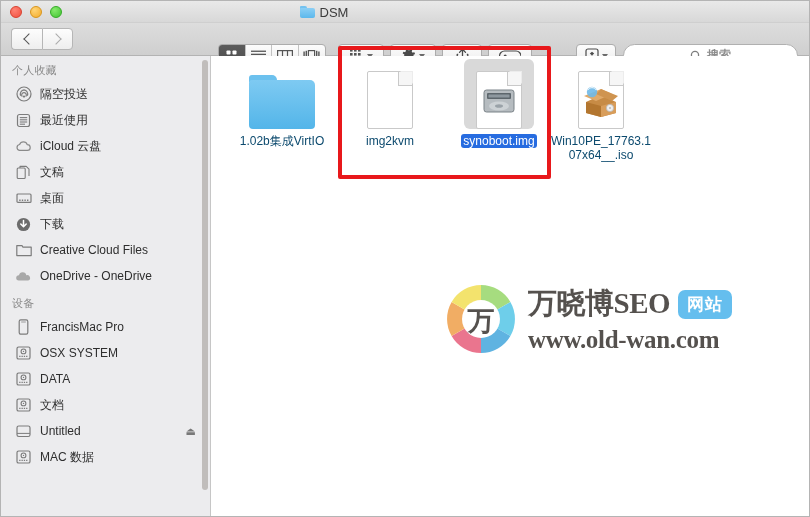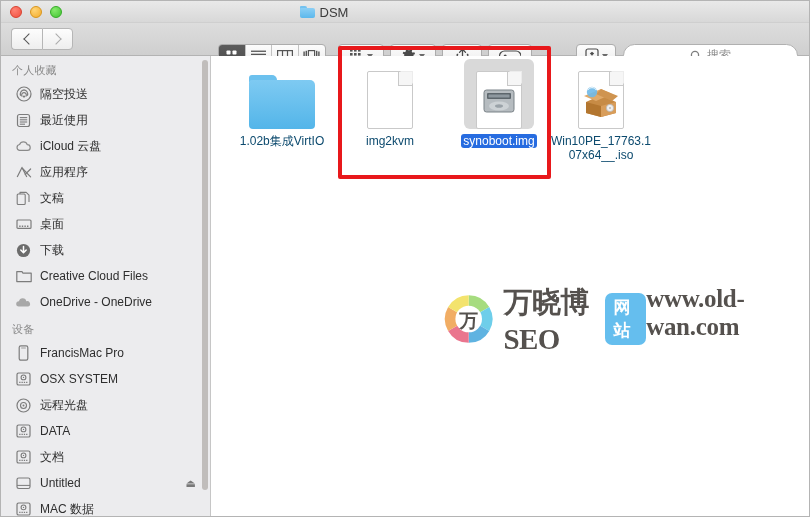--- a/index.html
+++ b/index.html
@@ -79,20 +79,21 @@
   }
 
   
   #toolbar {
     position: absolute;
     left: 0; top: 22px;
     width: 810px; height: 33px;
     background: linear-gradient(to bottom, #dddddd, #cfcfcf);
     border-bottom: 1px solid #b3b3b3;
     box-sizing: border-box;
+    font-weight: bold;
   }
 
   
   #navgroup {
     position: absolute;
     left: 10px; top: 5px;
     width: 62px; height: 22px;
     display: flex;
   }
   .navbtn {
@@ -326,21 +327,21 @@
   
   #watermark {
     position: absolute;
     left: 228px; top: 218px;
     width: 340px; height: 90px;
     opacity: .88;
     display: flex;
     align-items: center;
     gap: 6px;
   }
-  #wm-text { display: flex; flex-direction: row; justify-content: center; }
+  #wm-text { display: flex; flex-direction: column; justify-content: center; }
   #wm-line1 { display: flex; align-items: center; gap: 8px; }
   #wm-brand {
     font-family: "Liberation Serif", "DejaVu Serif", serif;
     font-size: 29px;
     font-weight: bold;
     color: #3e3a36;
     letter-spacing: -0.5px;
   }
   #wm-badge {
     background: #50b6ec;
@@ -509,30 +510,20 @@
 
     <div class="sb-item">
       <span class="sb-icon">
         <svg width="17" height="13" viewBox="0 0 17 13">
           <path d="M4.4 10.4 A3 3 0 0 1 4.6 4.5 A4 4 0 0 1 12.2 4.6 A2.9 2.9 0 0 1 12.4 10.4 Z" fill="none" stroke="#8a8a8a" stroke-width="1.2" stroke-linejoin="round"></path>
         </svg>
       </span>
       <span class="sb-label">iCloud 云盘</span>
     </div>
 
-    <div class="sb-item">
-      <span class="sb-icon">
-        <svg width="16" height="14" viewBox="0 0 16 14">
-          <path d="M1.2 12 L6 2.4 L10.8 12" fill="none" stroke="#7c7c7c" stroke-width="1.2" stroke-linejoin="round"></path>
-          <line x1="7" y1="4" x2="14.6" y2="11.8" stroke="#7c7c7c" stroke-width="1.2" stroke-linecap="round"></line>
-          <line x1="14.6" y1="4" x2="9.2" y2="9.4" stroke="#7c7c7c" stroke-width="1.2" stroke-linecap="round"></line>
-        </svg>
-      </span>
-      <span class="sb-label">应用程序</span>
-    </div>
 
     <div class="sb-item">
       <span class="sb-icon">
         <svg width="15" height="15" viewBox="0 0 15 15">
           <rect x="1.2" y="3" width="8" height="10.5" rx="1" fill="none" stroke="#7c7c7c" stroke-width="1.1"></rect>
           <path d="M4 3 L4 1.4 L10.2 1.4 L13 4.2 L13 11" fill="none" stroke="#7c7c7c" stroke-width="1.1" stroke-linejoin="round"></path>
         </svg>
       </span>
       <span class="sb-label">文稿</span>
     </div>
@@ -592,30 +583,20 @@
         <svg width="15" height="14" viewBox="0 0 15 14">
           <rect x="1" y="1" width="13" height="12" rx="1.6" fill="none" stroke="#7c7c7c" stroke-width="1.2"></rect>
           <circle cx="7.5" cy="5.4" r="2.4" fill="none" stroke="#7c7c7c" stroke-width="1.1"></circle>
           <circle cx="7.5" cy="5.4" r="0.7" fill="#7c7c7c"></circle>
           <line x1="3.2" y1="10.4" x2="11.8" y2="10.4" stroke="#7c7c7c" stroke-width="1.3" stroke-dasharray="1.3 1"></line>
         </svg>
       </span>
       <span class="sb-label">OSX SYSTEM</span>
     </div>
 
-    <div class="sb-item">
-      <span class="sb-icon">
-        <svg width="15" height="15" viewBox="0 0 15 15">
-          <circle cx="7.5" cy="7.5" r="6.5" fill="none" stroke="#7c7c7c" stroke-width="1.2"></circle>
-          <circle cx="7.5" cy="7.5" r="3" fill="none" stroke="#7c7c7c" stroke-width="1.1"></circle>
-          <circle cx="7.5" cy="7.5" r="1" fill="#7c7c7c"></circle>
-        </svg>
-      </span>
-      <span class="sb-label">远程光盘</span>
-    </div>
 
     <div class="sb-item">
       <span class="sb-icon">
         <svg width="15" height="14" viewBox="0 0 15 14">
           <rect x="1" y="1" width="13" height="12" rx="1.6" fill="none" stroke="#7c7c7c" stroke-width="1.2"></rect>
           <circle cx="7.5" cy="5.4" r="2.4" fill="none" stroke="#7c7c7c" stroke-width="1.1"></circle>
           <circle cx="7.5" cy="5.4" r="0.7" fill="#7c7c7c"></circle>
           <line x1="3.2" y1="10.4" x2="11.8" y2="10.4" stroke="#7c7c7c" stroke-width="1.3" stroke-dasharray="1.3 1"></line>
         </svg>
       </span>

